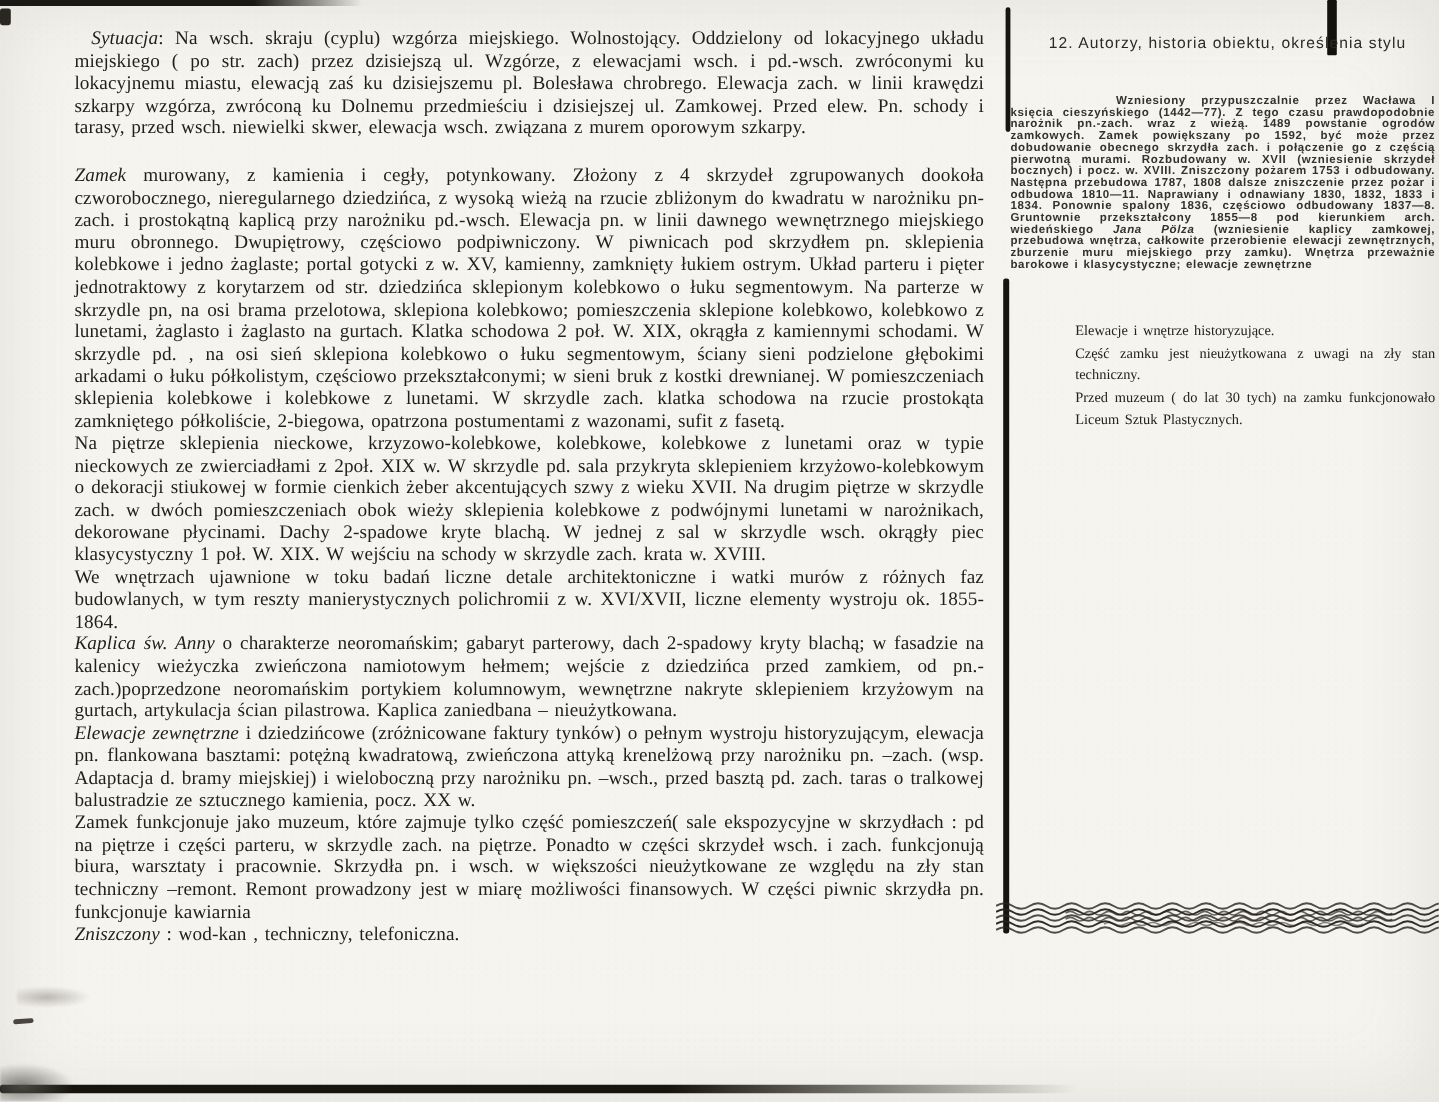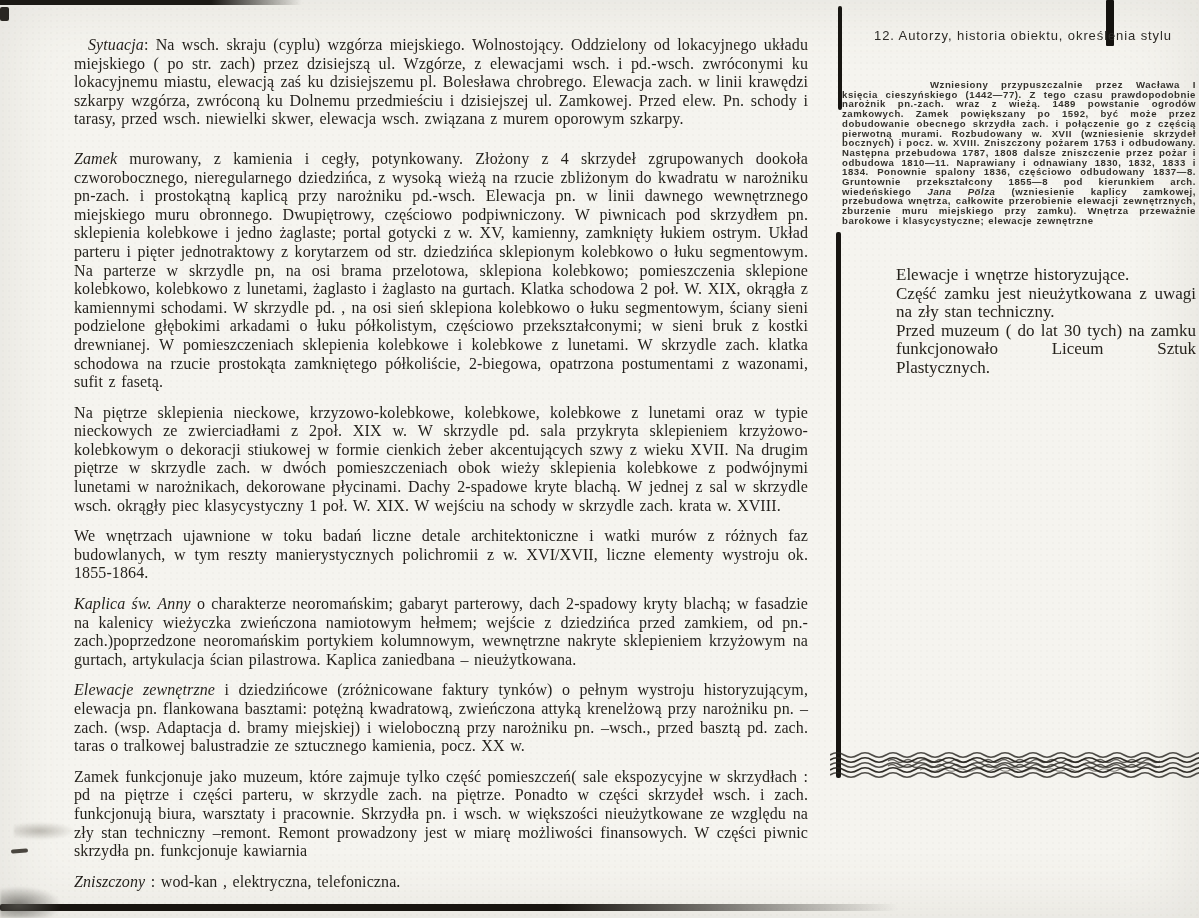--- a/index.html
+++ b/index.html
@@ -15,21 +15,21 @@
     background-size:6px 6px;
     box-shadow:inset 0 0 70px rgba(110,105,95,.14);
     color:#201d18;
   }
   
   .left-column{
     position:absolute;left:62px;top:24px;width:758px;
     font-size:16px;line-height:18.6px;text-align:justify;
     letter-spacing:.1px;word-spacing:1.4px;color:#221f1a;
   }
-  .para{margin:12px;}
+  .para{margin:0;}
   .para .lead{font-style:italic;}
   .para-sytuacja{text-indent:14px;margin-bottom:21px;}
   
   .right-column{position:absolute;left:838px;top:0;width:361px;height:918px;}
   .vrule{position:absolute;background:#171511;border-radius:2px;}
   .vrule-top{left:0;top:6px;width:4px;height:104px;}
   .vrule-main{left:-2px;top:232px;width:5px;height:546px;}
   .section-header{
     position:absolute;left:36px;top:28px;width:340px;
     font-family:"Liberation Sans", sans-serif;
@@ -39,21 +39,21 @@
     position:absolute;left:4px;top:80px;width:354px;
     font-family:"Liberation Sans", sans-serif;
     font-size:9.6px;line-height:9.7px;font-weight:bold;
     letter-spacing:.55px;word-spacing:1px;
     text-align:justify;color:#34322d;
     text-indent:88px;
   }
   .printed i{}
   .typed-notes{
     position:absolute;left:58px;top:266px;width:300px;
-    font-size:17px;line-height:18.6px;text-align:justify;
+    font-size:12px;line-height:18.6px;text-align:justify;
     word-spacing:1.6px;color:#25221c;
   }
   .typed-note{margin:0;}
   
   .top-edge-band{
     position:absolute;left:0;top:0;width:302px;height:5px;
     background:linear-gradient(90deg,#1b1915 0%,#1b1915 70%,rgba(27,25,21,0) 100%);
   }
   .top-left-mark{
     position:absolute;left:0;top:7px;width:9px;height:14px;
@@ -98,21 +98,21 @@
   <div class="left-dash"></div>
 
   <div class="left-column">
     <p class="para para-sytuacja"><span class="lead">Sytuacja</span><span>: Na wsch. skraju (cyplu) wzgórza miejskiego. Wolnostojący. Oddzielony od lokacyjnego układu miejskiego ( po str. zach) przez dzisiejszą ul. Wzgórze, z elewacjami wsch. i pd.-wsch. zwróconymi ku lokacyjnemu miastu, elewacją zaś ku dzisiejszemu pl. Bolesława chrobrego. Elewacja zach. w linii krawędzi szkarpy wzgórza, zwróconą ku Dolnemu przedmieściu i dzisiejszej ul. Zamkowej. Przed elew. Pn. schody i tarasy, przed wsch. niewielki skwer, elewacja wsch. związana z murem oporowym szkarpy.</span></p>
     <p class="para"><span class="lead">Zamek</span><span> murowany, z kamienia i cegły, potynkowany. Złożony z 4 skrzydeł zgrupowanych dookoła czworobocznego, nieregularnego dziedzińca, z wysoką wieżą na rzucie zbliżonym do kwadratu w narożniku pn-zach. i prostokątną kaplicą przy narożniku pd.-wsch. Elewacja pn. w linii dawnego wewnętrznego miejskiego muru obronnego. Dwupiętrowy, częściowo podpiwniczony. W piwnicach pod skrzydłem pn. sklepienia kolebkowe i jedno żaglaste; portal gotycki z w. XV, kamienny, zamknięty łukiem ostrym. Układ parteru i pięter jednotraktowy z korytarzem od str. dziedzińca sklepionym kolebkowo o łuku segmentowym. Na parterze w skrzydle pn, na osi brama przelotowa, sklepiona kolebkowo; pomieszczenia sklepione kolebkowo, kolebkowo z lunetami, żaglasto i żaglasto na gurtach. Klatka schodowa 2 poł. W. XIX, okrągła z kamiennymi schodami. W skrzydle pd. , na osi sień sklepiona kolebkowo o łuku segmentowym, ściany sieni podzielone głębokimi arkadami o łuku półkolistym, częściowo przekształconymi; w sieni bruk z kostki drewnianej. W pomieszczeniach sklepienia kolebkowe i kolebkowe z lunetami. W skrzydle zach. klatka schodowa na rzucie prostokąta zamkniętego półkoliście, 2-biegowa, opatrzona postumentami z wazonami, sufit z fasetą.</span></p>
     <p class="para"><span>Na piętrze sklepienia nieckowe, krzyzowo-kolebkowe, kolebkowe, kolebkowe z lunetami oraz w typie nieckowych ze zwierciadłami z 2poł. XIX w. W skrzydle pd. sala przykryta sklepieniem krzyżowo-kolebkowym o dekoracji stiukowej w formie cienkich żeber akcentujących szwy z wieku XVII. Na drugim piętrze w skrzydle zach. w dwóch pomieszczeniach obok wieży sklepienia kolebkowe z podwójnymi lunetami w narożnikach, dekorowane płycinami. Dachy 2-spadowe kryte blachą. W jednej z sal w skrzydle wsch. okrągły piec klasycystyczny 1 poł. W. XIX. W wejściu na schody w skrzydle zach. krata w. XVIII.</span></p>
     <p class="para"><span>We wnętrzach ujawnione w toku badań liczne detale architektoniczne i watki murów z różnych faz budowlanych, w tym reszty manierystycznych polichromii z w. XVI/XVII, liczne elementy wystroju ok. 1855-1864.</span></p>
     <p class="para"><span class="lead">Kaplica św. Anny</span><span> o charakterze neoromańskim; gabaryt parterowy, dach 2-spadowy kryty blachą; w fasadzie na kalenicy wieżyczka zwieńczona namiotowym hełmem; wejście z dziedzińca przed zamkiem, od pn.-zach.)poprzedzone neoromańskim portykiem kolumnowym, wewnętrzne nakryte sklepieniem krzyżowym na gurtach, artykulacja ścian pilastrowa. Kaplica zaniedbana – nieużytkowana.</span></p>
     <p class="para"><span class="lead">Elewacje zewnętrzne</span><span> i dziedzińcowe (zróżnicowane faktury tynków) o pełnym wystroju historyzującym, elewacja pn. flankowana basztami: potężną kwadratową, zwieńczona attyką krenelżową przy narożniku pn. –zach. (wsp. Adaptacja d. bramy miejskiej) i wieloboczną przy narożniku pn. –wsch., przed basztą pd. zach. taras o tralkowej balustradzie ze sztucznego kamienia, pocz. XX w.</span></p>
     <p class="para"><span>Zamek funkcjonuje jako muzeum, które zajmuje tylko część pomieszczeń( sale ekspozycyjne w skrzydłach : pd na piętrze i części parteru, w skrzydle zach. na piętrze. Ponadto w części skrzydeł wsch. i zach. funkcjonują biura, warsztaty i pracownie. Skrzydła pn. i wsch. w większości nieużytkowane ze względu na zły stan techniczny –remont. Remont prowadzony jest w miarę możliwości finansowych. W części piwnic skrzydła pn. funkcjonuje kawiarnia</span></p>
-    <p class="para"><span class="lead">Zniszczony</span><span> : wod-kan , elektryczna, telefoniczna.</span></p>
+    <p class="para"><span class="lead">Zniszczony</span><span> : wod-kan , techniczny, telefoniczna.</span></p>
   </div>
 
   <div class="right-column">
     <div class="vrule vrule-top"></div>
     <div class="vrule vrule-main"></div>
 
     <div class="section-header">12. Autorzy, historia obiektu, określenia stylu</div>
 
     <div class="printed"><span>Wzniesiony przypuszczalnie przez Wacława I księcia cieszyńskiego (1442—77). Z tego czasu prawdopodobnie narożnik pn.-zach. wraz z wieżą. 1489 powstanie ogrodów zamkowych. Zamek powiększany po 1592, być może przez dobudowanie obecnego skrzydła zach. i połączenie go z częścią pierwotną murami. Rozbudowany w. XVII (wzniesienie skrzydeł bocznych) i pocz. w. XVIII. Zniszczony pożarem 1753 i odbudowany. Następna przebudowa 1787, 1808 dalsze zniszczenie przez pożar i odbudowa 1810—11. Naprawiany i odnawiany 1830, 1832, 1833 i 1834. Ponownie spalony 1836, częściowo odbudowany 1837—8. Gruntownie przekształcony 1855—8 pod kierunkiem arch. wiedeńskiego </span><i>Jana Pölza</i><span> (wzniesienie kaplicy zamkowej, przebudowa wnętrza, całkowite przerobienie elewacji zewnętrznych, zburzenie muru miejskiego przy zamku). Wnętrza przeważnie barokowe i klasycystyczne; elewacje zewnętrzne</span></div>
 

